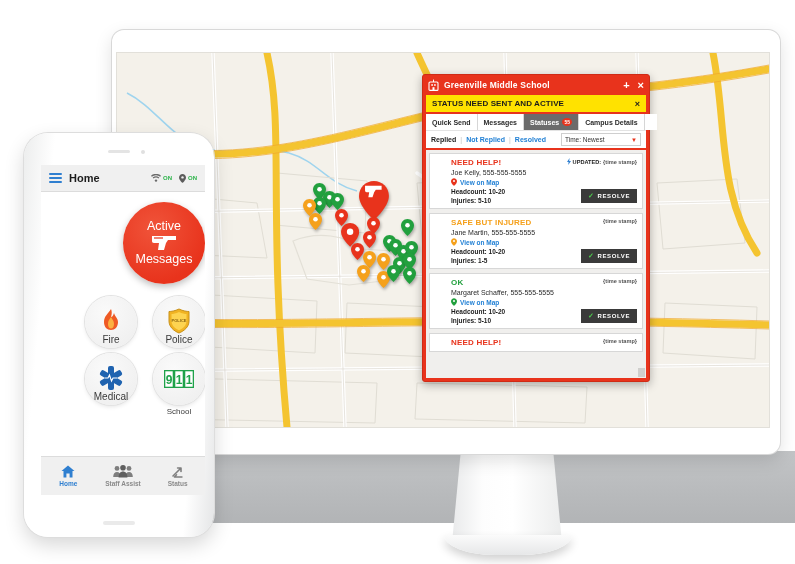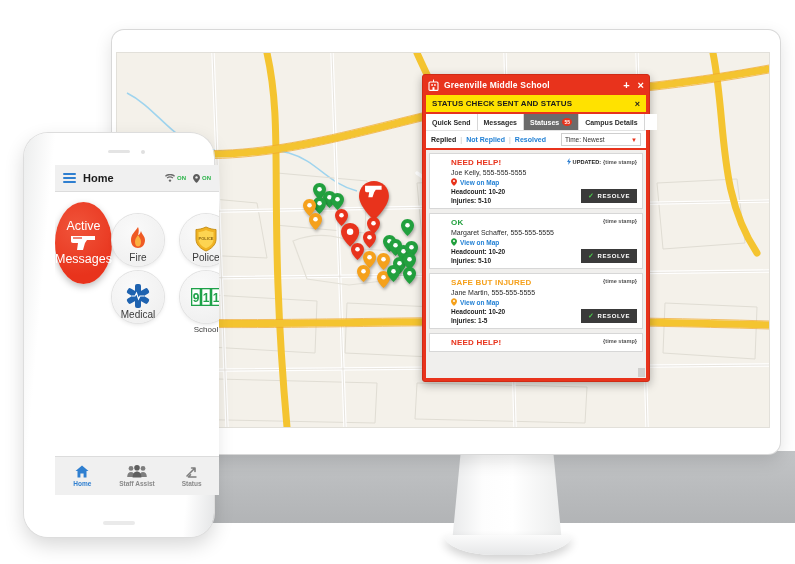--- a/index.html
+++ b/index.html
@@ -115,42 +115,42 @@
     position:absolute;right:1px;bottom:1px;width:7px;height:9px;
     background:#d0cfcd;
   }
   
   #phone{
     position:absolute;left:24px;top:133px;width:190px;height:404px;
     background:linear-gradient(95deg,#eceded 0%,#ffffff 14%,#ffffff 86%,#e4e5e6 100%);
     border-radius:24px;box-shadow:0 0 0 1px #dddddd, 0 8px 20px rgba(0,0,0,.16);
   }
   #phone-screen{
-    position:absolute;left:31px;top:32px;width:164px;height:330px;
+    position:absolute;left:17px;top:32px;width:164px;height:330px;
     background:#ffffff;overflow:hidden;
   }
   #phone-speaker{
     position:absolute;left:50%;top:17px;transform:translateX(-50%);
     width:22px;height:3px;border-radius:2px;background:#e4e4e4;
   }
   #phone-cam{position:absolute;left:50%;top:16.5px;margin-left:22px;width:4px;height:4px;border-radius:50%;background:#e0e0e0;}
   #phone-home{
     position:absolute;left:50%;bottom:12px;transform:translateX(-50%);
     width:32px;height:4px;border-radius:3px;background:#eaeaea;
   }
   #phone-header{
     height:26px;background:#f0f0f0;border-bottom:1px solid #dcdcdc;
     display:flex;align-items:center;padding:0 8px;
   }
   #hamburger{display:flex;flex-direction:column;gap:2px;width:13px;cursor:pointer;}
   #hamburger span{display:block;height:2px;background:#2f7fd0;border-radius:1px;}
   #phone-title{font-size:11px;font-weight:bold;color:#1c1c1c;margin-left:7px;flex:1;}
   .phone-stat{display:flex;align-items:center;gap:2px;margin-left:7px;}
   .phone-stat .on{font-size:6px;font-weight:bold;color:#2cb34a;}
-  #phone-body{padding:10px 0 0 0;display:flex;flex-direction:row;align-items:flex-start;}
+  #phone-body{padding:10px 0 0 0;display:flex;flex-direction:column;align-items:flex-end;}
   #panic-btn{
     width:82px;height:82px;border-radius:50%;background:radial-gradient(circle at 38% 32%,#f0543a,#e8331c 72%);
     color:#ffffff;display:flex;flex-direction:column;align-items:center;justify-content:center;
     box-shadow:0 3px 7px rgba(0,0,0,.25);cursor:pointer;gap:1px;
   }
   #panic-btn .line{font-size:12.5px;font-weight:normal;line-height:1.05;}
   #panic-icon{width:26px;height:16px;margin:1px 0;}
   #tile-grid{
     display:grid;grid-template-columns:1fr 1fr;gap:8px 16px;margin-top:12px;
   }
@@ -409,21 +409,21 @@
           <rect x="3.3" y="5.2" width="1.6" height="1.6" fill="#ffffff"></rect>
           <rect x="6.1" y="5.2" width="1.6" height="1.6" fill="#ffffff"></rect>
           <rect x="4.5" y="8.2" width="2" height="3.2" fill="#ffffff"></rect>
         </svg>
         <span id="window-title">Greenville Middle School</span>
         <span class="win-btn">+</span>
         <span class="win-btn">×</span>
       </div>
 
       <div id="status-banner">
-        <span id="status-banner-text">STATUS CHECK SENT AND STATUS</span>
+        <span id="status-banner-text">STATUS NEED SENT AND ACTIVE</span>
         <span id="status-banner-close">×</span>
       </div>
 
       <div id="tabs">
         <div class="tab">
             <span>Quick Send</span>
           </div>
         <div class="tab">
             <span>Messages</span>
           </div>
@@ -478,57 +478,57 @@
             </div>
             <div class="card-detail">Headcount: 10-20</div>
             <div class="card-detail">Injuries: 5-10</div>
             <div class="resolve-btn">
               <span class="check">✓</span>
               <span>RESOLVE</span>
             </div>
           </div>
           <div class="status-card">
             <div class="card-head">
+              <span class="card-status status-injured">SAFE BUT INJURED</span>
+              <span class="card-meta">
+                <span>{time stamp}</span>
+              </span>
+            </div>
+            <div class="card-name">Jane Martin, 555-555-5555</div>
+            <div class="card-map">
+              <svg width="6" height="8" viewBox="0 0 7 9">
+                <path d="M3.5 0 C1.6 0 0 1.6 0 3.5 C0 6 3.5 9 3.5 9 C3.5 9 7 6 7 3.5 C7 1.6 5.4 0 3.5 0 Z" fill="#f5a11c"></path>
+                <circle cx="3.5" cy="3.4" r="1.15" fill="#ffffff"></circle>
+              </svg>
+              <span>View on Map</span>
+            </div>
+            <div class="card-detail">Headcount: 10-20</div>
+            <div class="card-detail">Injuries: 1-5</div>
+            <div class="resolve-btn">
+              <span class="check">✓</span>
+              <span>RESOLVE</span>
+            </div>
+          </div>
+          <div class="status-card">
+            <div class="card-head">
               <span class="card-status status-ok">OK</span>
               <span class="card-meta">
                 <span>{time stamp}</span>
               </span>
             </div>
             <div class="card-name">Margaret Schaffer, 555-555-5555</div>
             <div class="card-map">
               <svg width="6" height="8" viewBox="0 0 7 9">
                 <path d="M3.5 0 C1.6 0 0 1.6 0 3.5 C0 6 3.5 9 3.5 9 C3.5 9 7 6 7 3.5 C7 1.6 5.4 0 3.5 0 Z" fill="#22a03e"></path>
                 <circle cx="3.5" cy="3.4" r="1.15" fill="#ffffff"></circle>
               </svg>
               <span>View on Map</span>
             </div>
             <div class="card-detail">Headcount: 10-20</div>
             <div class="card-detail">Injuries: 5-10</div>
-            <div class="resolve-btn">
-              <span class="check">✓</span>
-              <span>RESOLVE</span>
-            </div>
-          </div>
-          <div class="status-card">
-            <div class="card-head">
-              <span class="card-status status-injured">SAFE BUT INJURED</span>
-              <span class="card-meta">
-                <span>{time stamp}</span>
-              </span>
-            </div>
-            <div class="card-name">Jane Martin, 555-555-5555</div>
-            <div class="card-map">
-              <svg width="6" height="8" viewBox="0 0 7 9">
-                <path d="M3.5 0 C1.6 0 0 1.6 0 3.5 C0 6 3.5 9 3.5 9 C3.5 9 7 6 7 3.5 C7 1.6 5.4 0 3.5 0 Z" fill="#f5a11c"></path>
-                <circle cx="3.5" cy="3.4" r="1.15" fill="#ffffff"></circle>
-              </svg>
-              <span>View on Map</span>
-            </div>
-            <div class="card-detail">Headcount: 10-20</div>
-            <div class="card-detail">Injuries: 1-5</div>
             <div class="resolve-btn">
               <span class="check">✓</span>
               <span>RESOLVE</span>
             </div>
           </div>
           <div class="status-card card-partial">
             <div class="card-head">
               <span class="card-status status-need">NEED HELP!</span>
               <span class="card-meta">{time stamp}</span>
             </div>

